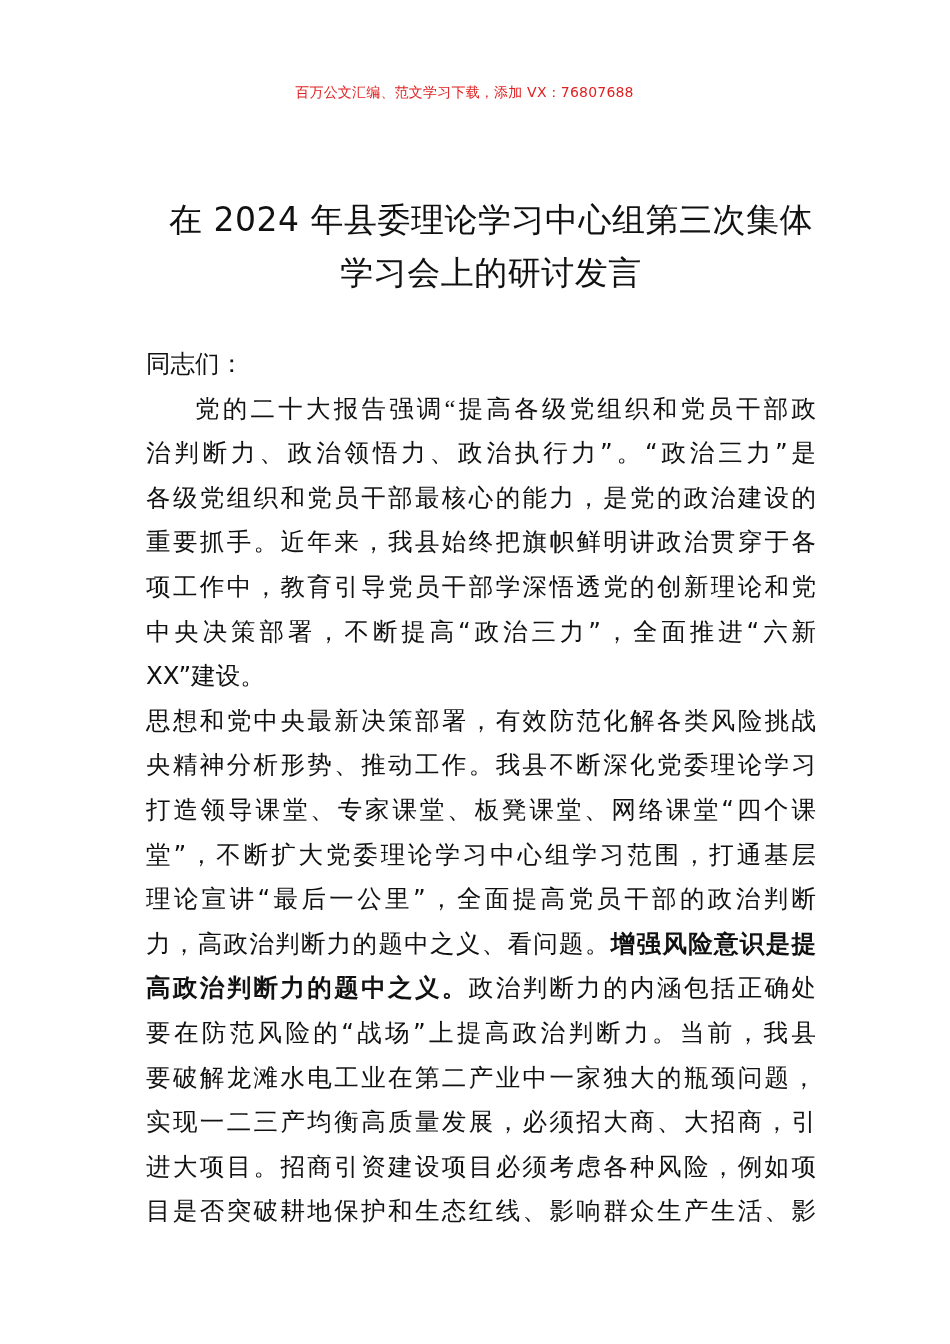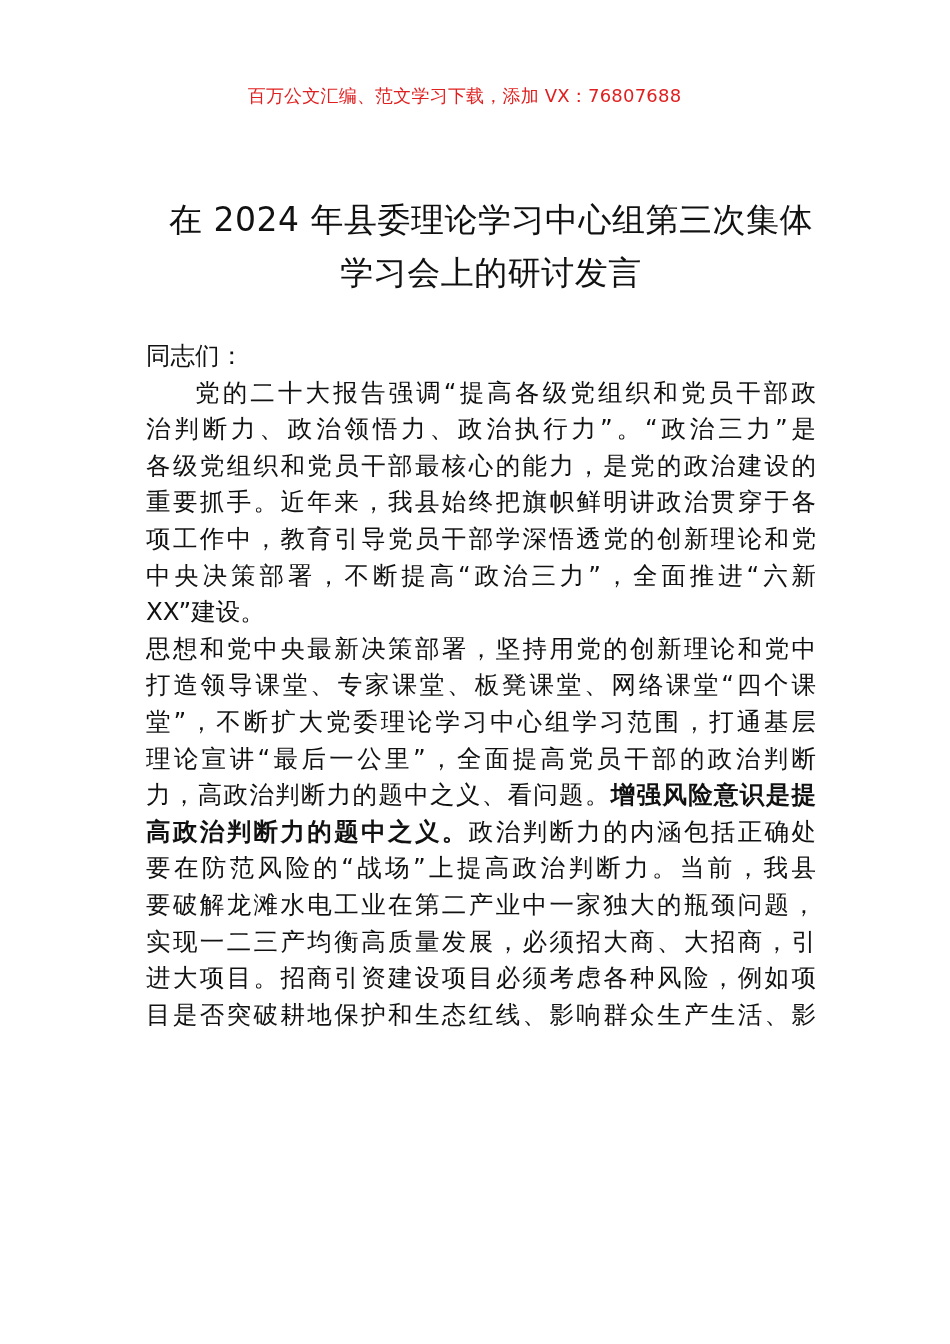--- a/index.html
+++ b/index.html
@@ -1,28 +1,28 @@
 <!DOCTYPE html>
 <html><head>
 <meta charset="utf-8">
 <style>
   html, body { margin: 0; padding: 0; background: #ffffff; }
   body { width: 950px; height: 1344px; position: relative; overflow: hidden;
          font-family: "DejaVu Sans", "Liberation Sans", sans-serif; color: #111; }
   .watermark { position: absolute; top: 84px; left: 0; width: 929px; text-align: center;
-               font-size: 18px; color: #e02020; letter-spacing: 0.2px; }
+               font-size: 14px; color: #e02020; letter-spacing: 0.2px; }
   .title { position: absolute; left: 0; width: 950px; text-align: center;
            font-size: 33px; font-weight: normal; color: #111; margin: 16px; letter-spacing: 0.5px; }
   .title.l1 { top: 182px; }
   .title.l2 { top: 235px; }
   .body { position: absolute; left: 146px; top: 338px; width: 670px; }
   .line { height: 36.6px; line-height: 36.6px; font-size: 24.5px; white-space: nowrap;
-          text-align: justify; text-align-last: justify; }
+          text-align: justify; text-align-last: justify; margin-top: 8px; }
   .line.last { text-align-last: left; }
-  .line.indent { padding-left: 49px; }
+  .line.indent { padding-left: 49px; font-family: Liberation Serif, serif; }
   .b { font-weight: bold; }
 </style>
 </head>
 <body>
 
 <div class="watermark">百万公文汇编、范文学习下载，添加 VX：76807688</div>
 
 <h1 class="title l1">在 2024 年县委理论学习中心组第三次集体</h1>
 <h1 class="title l2">学习会上的研讨发言</h1>
 
@@ -33,21 +33,22 @@
     <div class="line indent">党的二十大报告强调“提高各级党组织和党员干部政</div>
     <div class="line">治判断力、政治领悟力、政治执行力”。“政治三力”是</div>
     <div class="line">各级党组织和党员干部最核心的能力，是党的政治建设的</div>
     <div class="line">重要抓手。近年来，我县始终把旗帜鲜明讲政治贯穿于各</div>
     <div class="line">项工作中，教育引导党员干部学深悟透党的创新理论和党</div>
     <div class="line">中央决策部署，不断提高“政治三力”，全面推进“六新</div>
     <div class="line last">XX”建设。</div>
   </div>
 
   <div>
-    <div class="line">思想和党中央最新决策部署，坚持用党的创新理论和党中</div>
+    <div class="line">思想和党中央最新决策部署，有效防范化解各类风险挑战</div>
+    <div class="line">央精神分析形势、推动工作。我县不断深化党委理论学习</div>
     <div class="line">打造领导课堂、专家课堂、板凳课堂、网络课堂“四个课</div>
     <div class="line">堂”，不断扩大党委理论学习中心组学习范围，打通基层</div>
     <div class="line">理论宣讲“最后一公里”，全面提高党员干部的政治判断</div>
     <div class="line"><span>力，高政治判断力的题中之义、看问题。</span><span class="b">增强风险意识是提</span></div>
     <div class="line"><span class="b">高政治判断力的题中之义。</span><span>政治判断力的内涵包括正确处</span></div>
     <div class="line">要在防范风险的“战场”上提高政治判断力。当前，我县</div>
     <div class="line">要破解龙滩水电工业在第二产业中一家独大的瓶颈问题，</div>
     <div class="line">实现一二三产均衡高质量发展，必须招大商、大招商，引</div>
     <div class="line">进大项目。招商引资建设项目必须考虑各种风险，例如项</div>
     <div class="line">目是否突破耕地保护和生态红线、影响群众生产生活、影</div>

